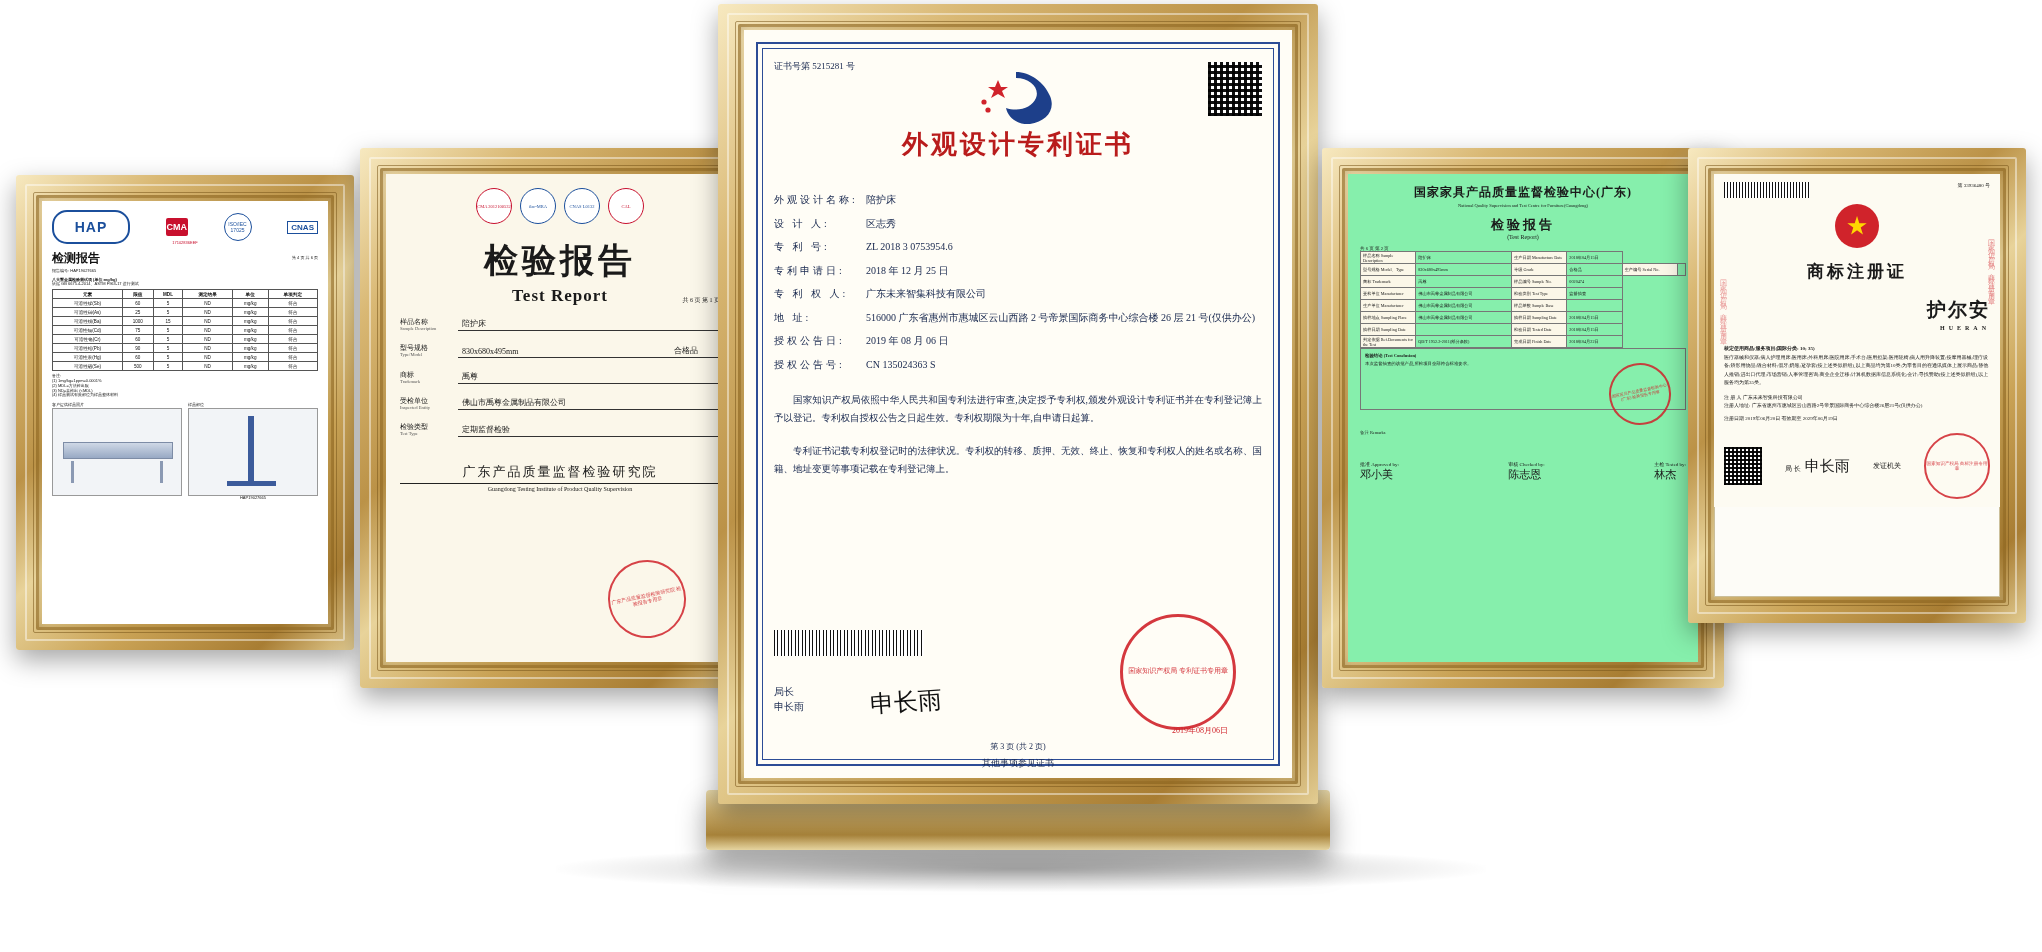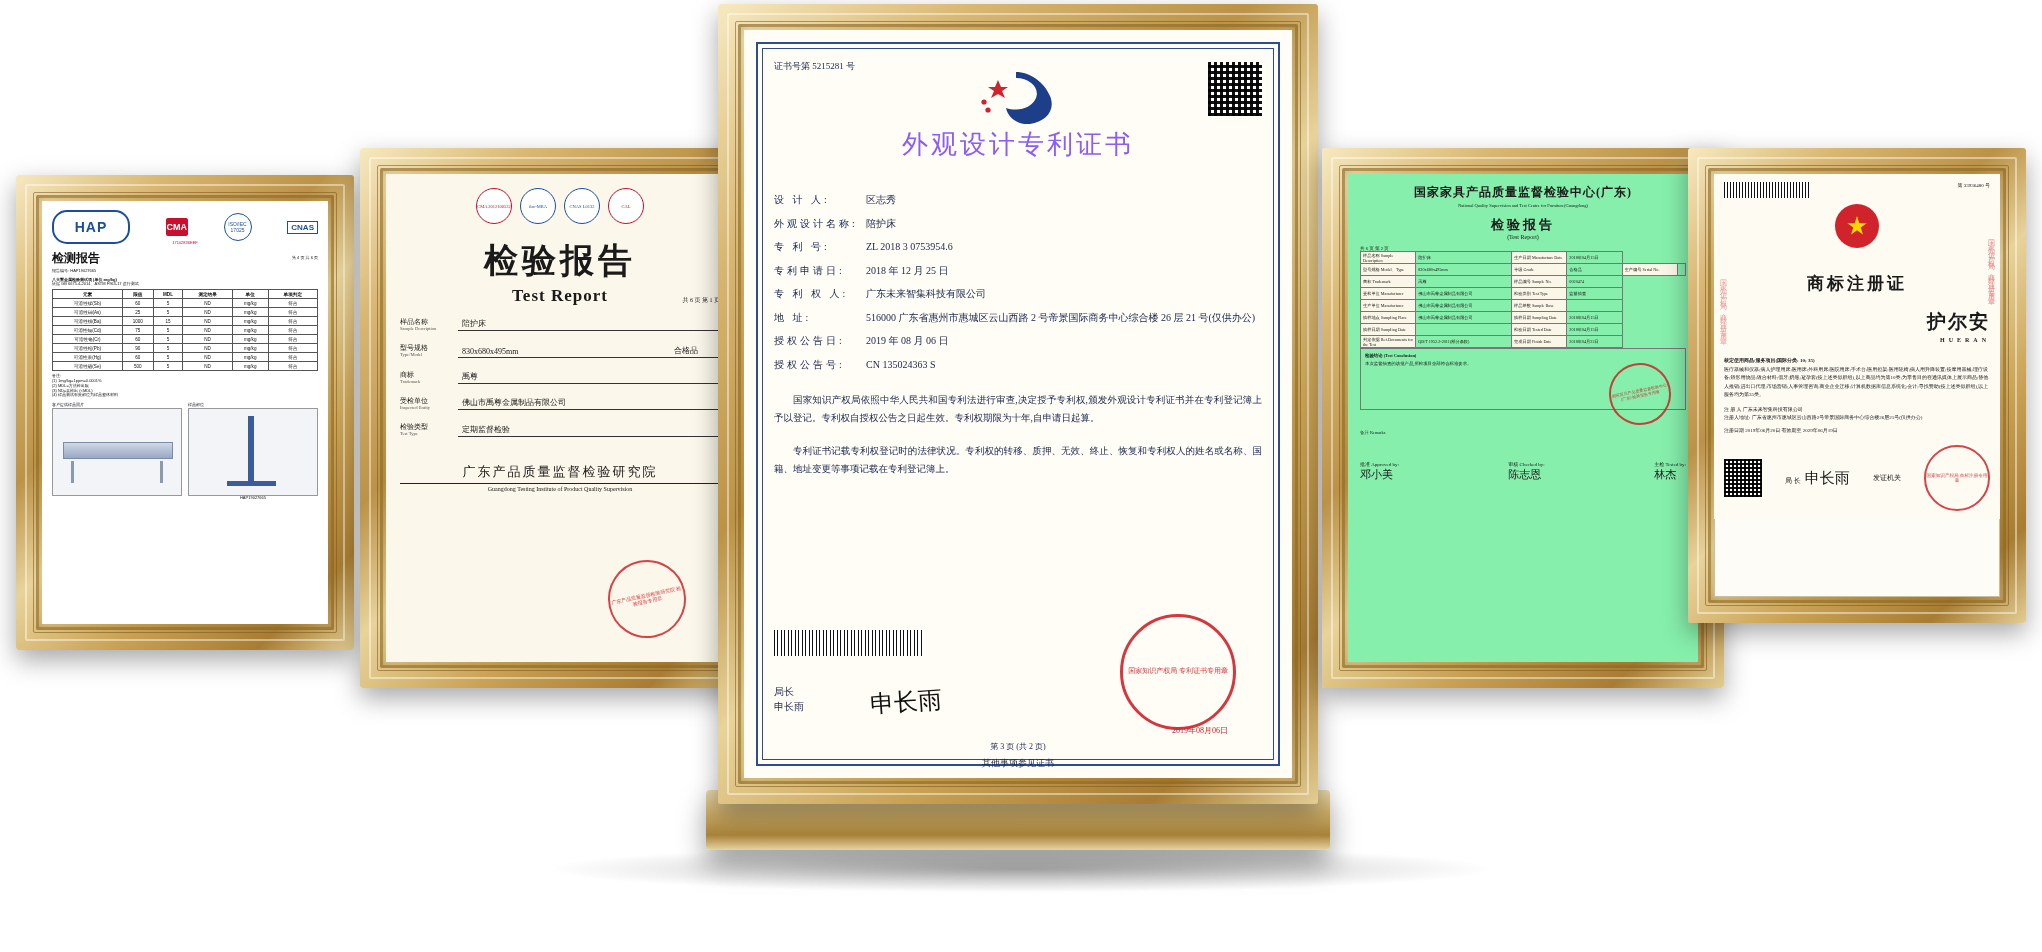--- a/index.html
+++ b/index.html
@@ -88,21 +88,21 @@
   
   .d3{background:#fffdf6;padding:0;}
   .d3 .border-o{position:absolute;inset:12px;border:2px solid #2c4c96;}
   .d3 .border-i{position:absolute;inset:18px;border:1px solid #2c4c96;}
   .d3 .content{position:absolute;inset:30px;color:#16264d;}
   .d3 .certno{font-size:9px;}
   .emblem{position:absolute;left:50%;top:6px;transform:translateX(-50%);width:120px;height:62px;}
   .qr{position:absolute;right:0;top:2px;width:54px;height:54px;background:
      repeating-linear-gradient(0deg,#111 0 3px,#fff 3px 6px),
      repeating-linear-gradient(90deg,#111 0 3px,transparent 3px 6px);background-blend-mode:multiply;}
-  .d3 h1{text-align:center;font-size:26px;letter-spacing:3px;margin:54px 0 0;font-weight:normal;color:#8b5cf6;}
+  .d3 h1{text-align:center;font-size:26px;letter-spacing:3px;margin:54px 0 0;font-weight:bold;color:#b91c1c;}
   .d3 .rows{margin-top:26px;font-size:10px;line-height:2.35;}
   .d3 .rows .k{display:inline-block;width:92px;letter-spacing:3px;}
   .d3 .para{margin-top:16px;font-size:9.5px;line-height:1.85;text-indent:2em;text-align:justify;}
   .barcode{position:absolute;left:0;bottom:92px;width:150px;height:26px;
      background:repeating-linear-gradient(90deg,#111 0 1px,#fff 1px 3px,#111 3px 4px,#fff 4px 7px);}
   .signblock{position:absolute;left:0;bottom:34px;font-size:10px;line-height:1.5;}
   .signature{position:absolute;left:96px;bottom:30px;font-size:24px;font-family:"Liberation Serif",serif;
      transform:rotate(-4deg);color:#111;}
   .redseal{position:absolute;right:26px;bottom:18px;width:110px;height:110px;border-radius:50%;
      border:3px solid #d0232b;color:#d0232b;display:flex;align-items:center;justify-content:center;
@@ -123,21 +123,21 @@
   .d4 .sigrow{display:flex;justify-content:space-between;margin-top:26px;font-size:5px;gap:19px;}
   .sig-hand{font-size:11px;font-family:"Liberation Serif",serif;}
 
   
   .d5{background:#fdfbf2;padding:8px 10px;color:#1a1a1a;position:relative;}
   .d5 .topbar{display:flex;justify-content:space-between;align-items:flex-start;font-size:5px;}
   .d5 .barc{width:86px;height:16px;background:repeating-linear-gradient(90deg,#111 0 1px,#fff 1px 3px);}
   .natl{width:44px;height:44px;border-radius:50%;background:#d0232b;margin:6px auto 0;position:relative;}
   .natl:before{content:"★";position:absolute;left:50%;top:50%;transform:translate(-50%,-50%);
     color:#ffd700;font-size:22px;}
-  .d5 h1{font-size:17px;text-align:center;letter-spacing:3px;margin:24px 0 0;font-weight:bold;}
+  .d5 h1{font-size:17px;text-align:center;letter-spacing:3px;margin:12px 0 0;font-weight:bold;}
   .brand{font-size:19px;text-align:right;margin-top:14px;letter-spacing:2px;font-weight:bold;}
   .brand small{display:block;font-size:6px;letter-spacing:4px;margin-top:2px;}
   .d5 .body{font-size:5px;line-height:1.7;margin-top:14px;}
   .d5 .sideseal{position:absolute;right:4px;top:60px;writing-mode:vertical-rl;font-size:7px;color:#d0232b;opacity:.55;letter-spacing:4px;}
   .d5 .sideseal2{position:absolute;left:4px;top:100px;writing-mode:vertical-rl;font-size:7px;color:#d0232b;opacity:.45;letter-spacing:4px;}
   .d5 .qr2{width:38px;height:38px;background:repeating-linear-gradient(0deg,#111 0 2px,#fff 2px 4px),
      repeating-linear-gradient(90deg,#111 0 2px,transparent 2px 4px);background-blend-mode:multiply;}
   .d5 .footer{display:flex;align-items:center;justify-content:space-between;margin-top:10px;}
   .d5 .fbig{font-size:15px;}
   .stamp5{width:62px;height:62px;border-radius:50%;border:2px solid #d0232b;color:#d0232b;
@@ -344,22 +344,22 @@
           <div class="certno">证书号第 5215281 号</div>
           <svg class="emblem" viewBox="0 0 120 62">
             <path d="M58 6 C72 6 86 16 92 30 C98 44 88 56 72 58 C60 59 50 52 48 42 C60 46 74 42 78 32 C82 22 72 12 58 12 Z" fill="#1d3f8a"></path>
             <polygon points="40,14 43,21 50,21 44,25 47,32 40,28 33,32 36,25 30,21 37,21" fill="#d0232b"></polygon>
             <circle cx="26" cy="36" r="2.6" fill="#d0232b"></circle>
             <circle cx="30" cy="44" r="2.6" fill="#d0232b"></circle>
           </svg>
           <div class="qr"></div>
           <h1>外观设计专利证书</h1>
           <div class="rows" id="d3rows">
+              <div><span class="k">外观设计名称:</span><span>陪护床</span></div>
               <div><span class="k">设 计 人:</span><span>区志秀</span></div>
-              <div><span class="k">外观设计名称:</span><span>陪护床</span></div>
               <div><span class="k">专 利 号:</span><span>ZL 2018 3 0753954.6</span></div>
               <div><span class="k">专利申请日:</span><span>2018 年 12 月 25 日</span></div>
               <div><span class="k">专 利 权 人:</span><span>广东未来智集科技有限公司</span></div>
               <div><span class="k">地      址:</span><span>516000  广东省惠州市惠城区云山西路 2 号帝景国际商务中心综合楼 26 层 21 号(仅供办公)</span></div>
               <div><span class="k">授权公告日:</span><span>2019 年 08 月 06 日</span></div>
               <div><span class="k">授权公告号:</span><span>CN 135024363 S</span></div>
             </div>
           <div class="para">国家知识产权局依照中华人民共和国专利法进行审查,决定授予专利权,颁发外观设计专利证书并在专利登记簿上予以登记。专利权自授权公告之日起生效。专利权期限为十年,自申请日起算。</div>
           <div class="para">专利证书记载专利权登记时的法律状况。专利权的转移、质押、无效、终止、恢复和专利权人的姓名或名称、国籍、地址变更等事项记载在专利登记簿上。</div>
           <div class="barcode"></div>

